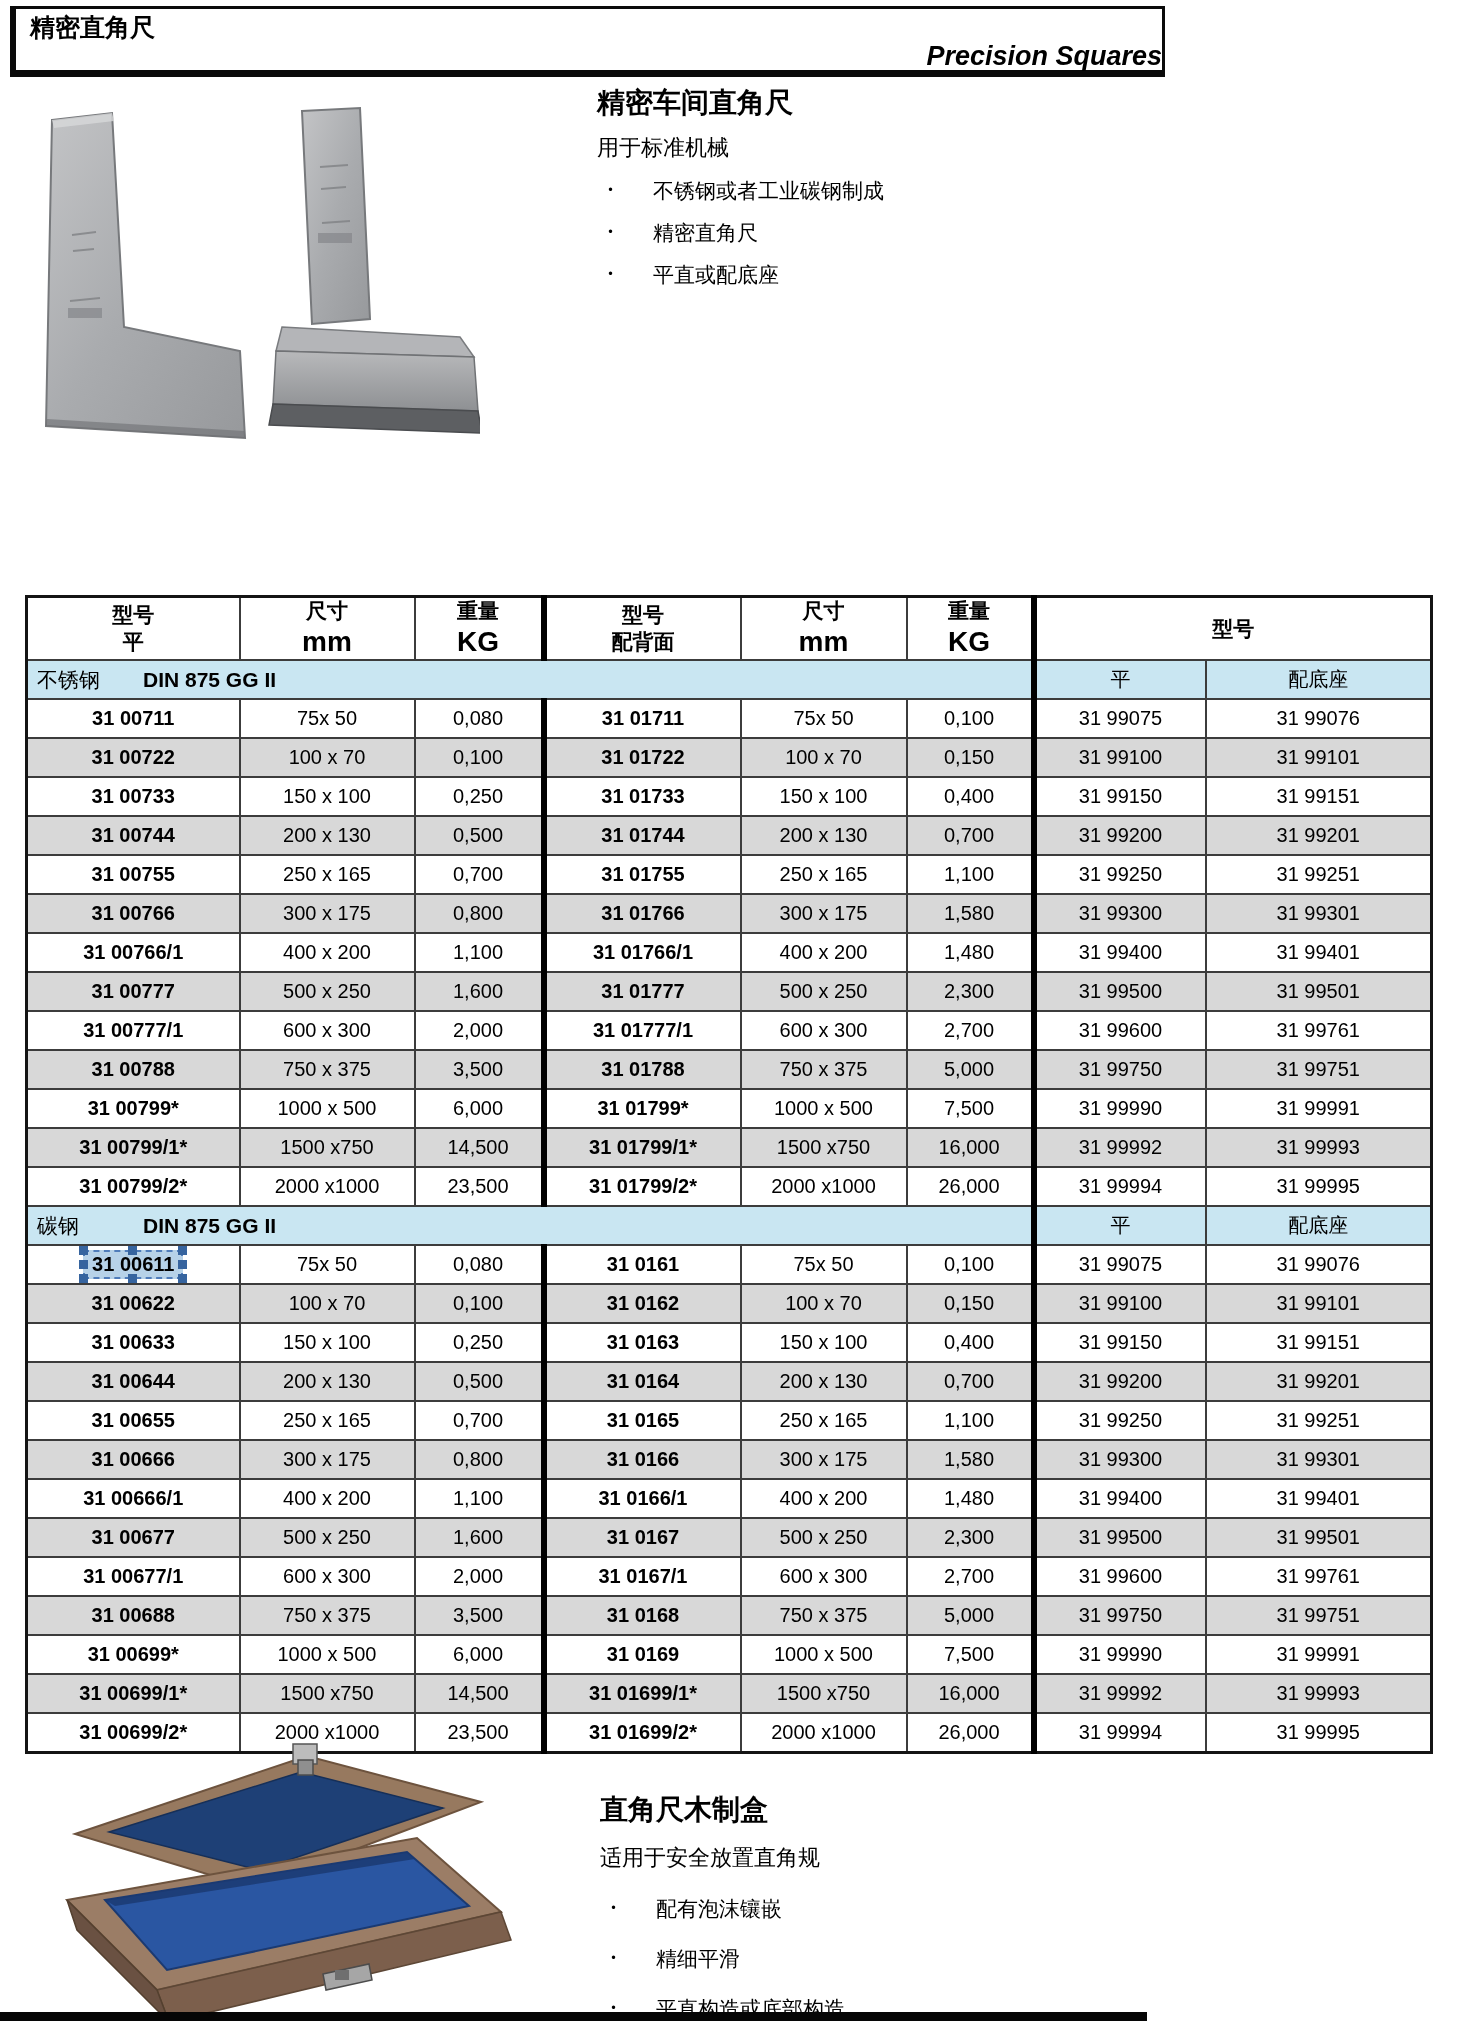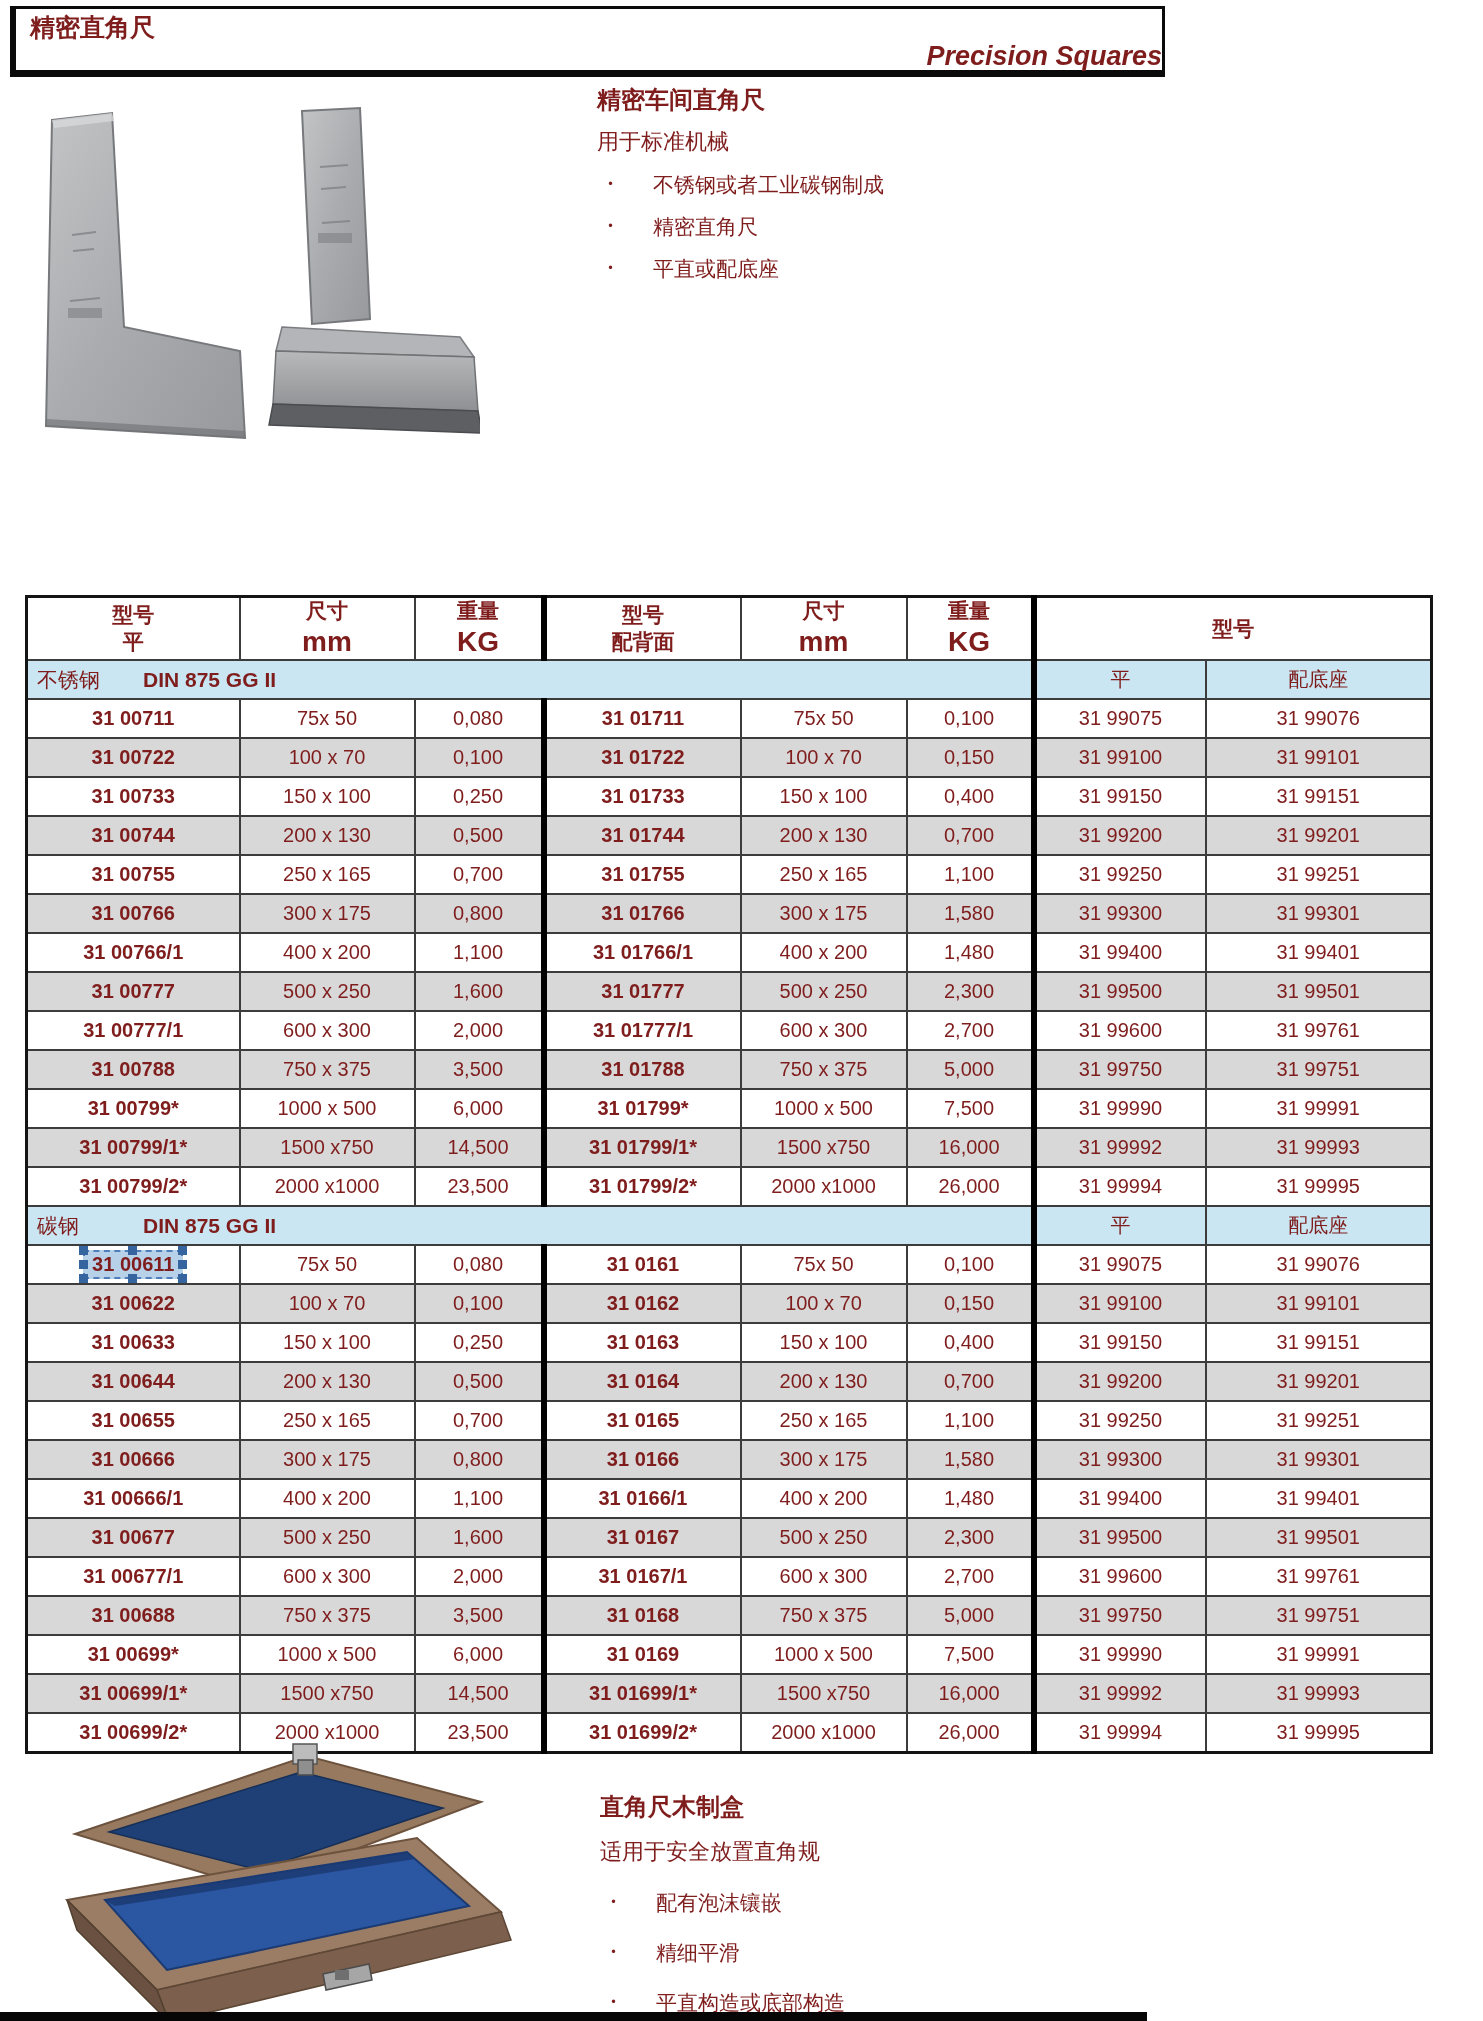--- a/index.html
+++ b/index.html
@@ -1,29 +1,29 @@
 <!DOCTYPE html>
 <html><head>
 <meta charset="utf-8">
 <style>
   html,body{margin:0;padding:0;background:#fff;}
   .page{position:relative;width:1483px;height:2021px;background:#fff;overflow:hidden;
-        font-family:"Liberation Sans",sans-serif;color:#7f1d1d;}
+        font-family:"Liberation Sans",sans-serif;color:#000000;}
 
   
   .header-box{position:absolute;left:10px;top:6px;width:1132px;height:58px;
               border:3px solid #0a0a0a;border-left-width:6px;border-bottom-width:7px;
               padding:3px 0 0 14px;background:#fff;}
   .title-zh{font-size:25px;font-weight:700;line-height:1.2;font-family:"Liberation Sans",sans-serif;}
   .title-en{font-size:27px;font-weight:700;font-style:italic;line-height:1.05;
             font-family:"Liberation Sans",sans-serif;text-align:right;}
 
   
   .textblock{position:absolute;font-family:"Liberation Serif",serif;}
-  .tb-heading{font-size:24px;font-weight:700;}
+  .tb-heading{font-size:28px;font-weight:700;}
   .tb-sub{font-size:22px;margin-top:11px;}
   .tb-bullets{list-style:none;margin:14px 0 0 0;padding:0;}
   .tb-bullets li{position:relative;padding-left:56px;font-size:21px;margin-top:14px;}
   .tb-bullets li::before{content:"\00B7";position:absolute;left:10px;top:0;font-weight:700;}
   .intro{left:597px;top:84px;width:600px;}
   .boxinfo{left:600px;top:1791px;width:660px;}
   .boxinfo .tb-sub{margin-top:14px;}
   .boxinfo .tb-bullets li{margin-top:22px;}
 
   

